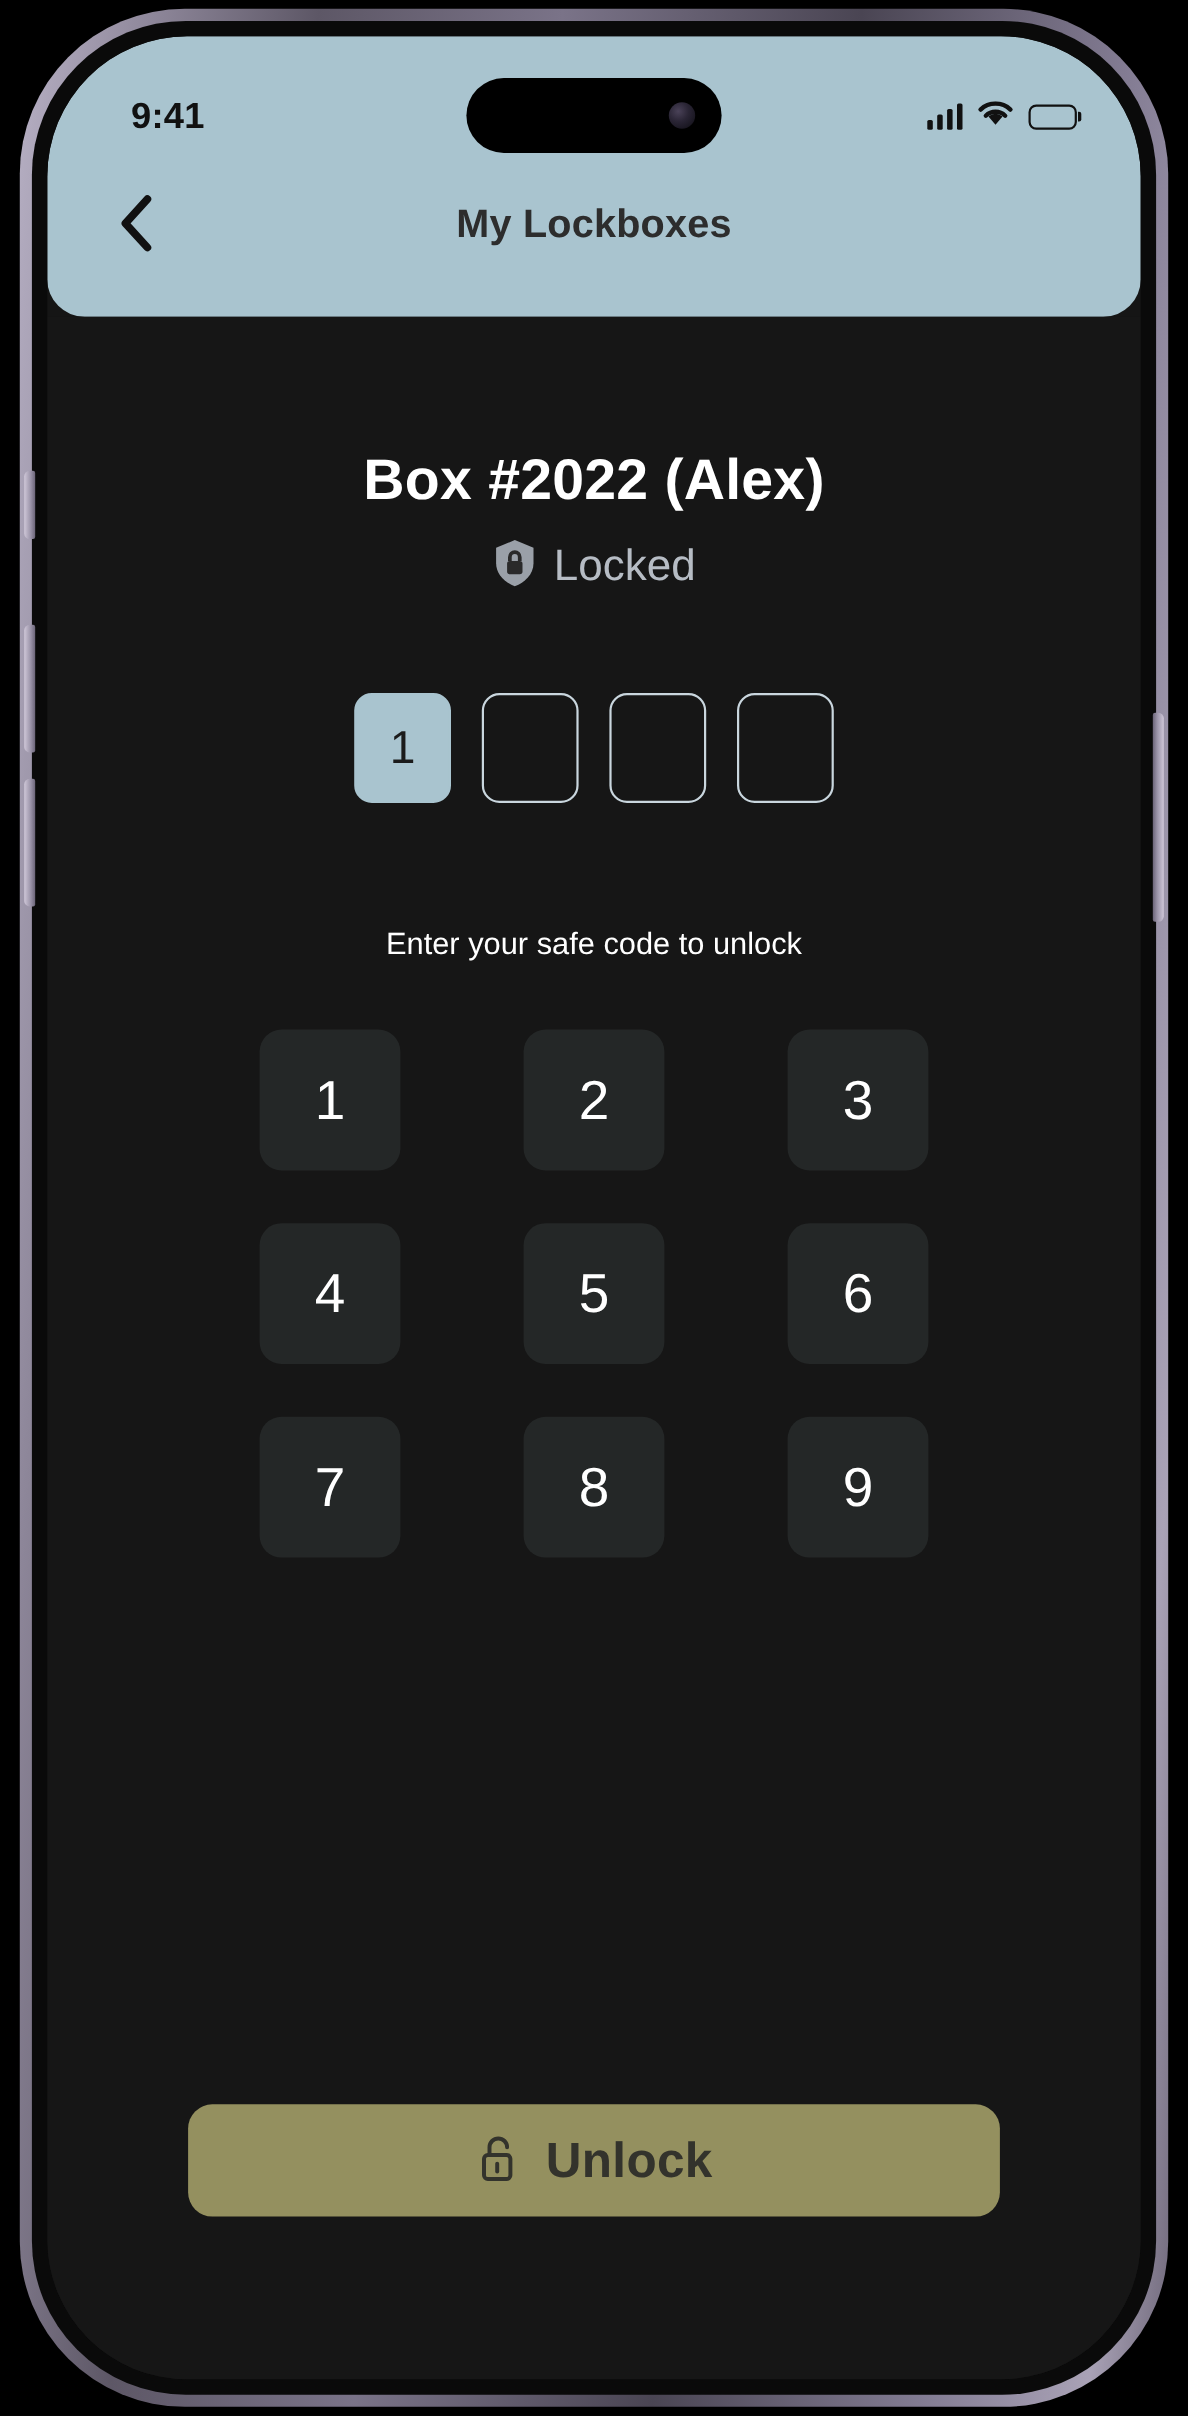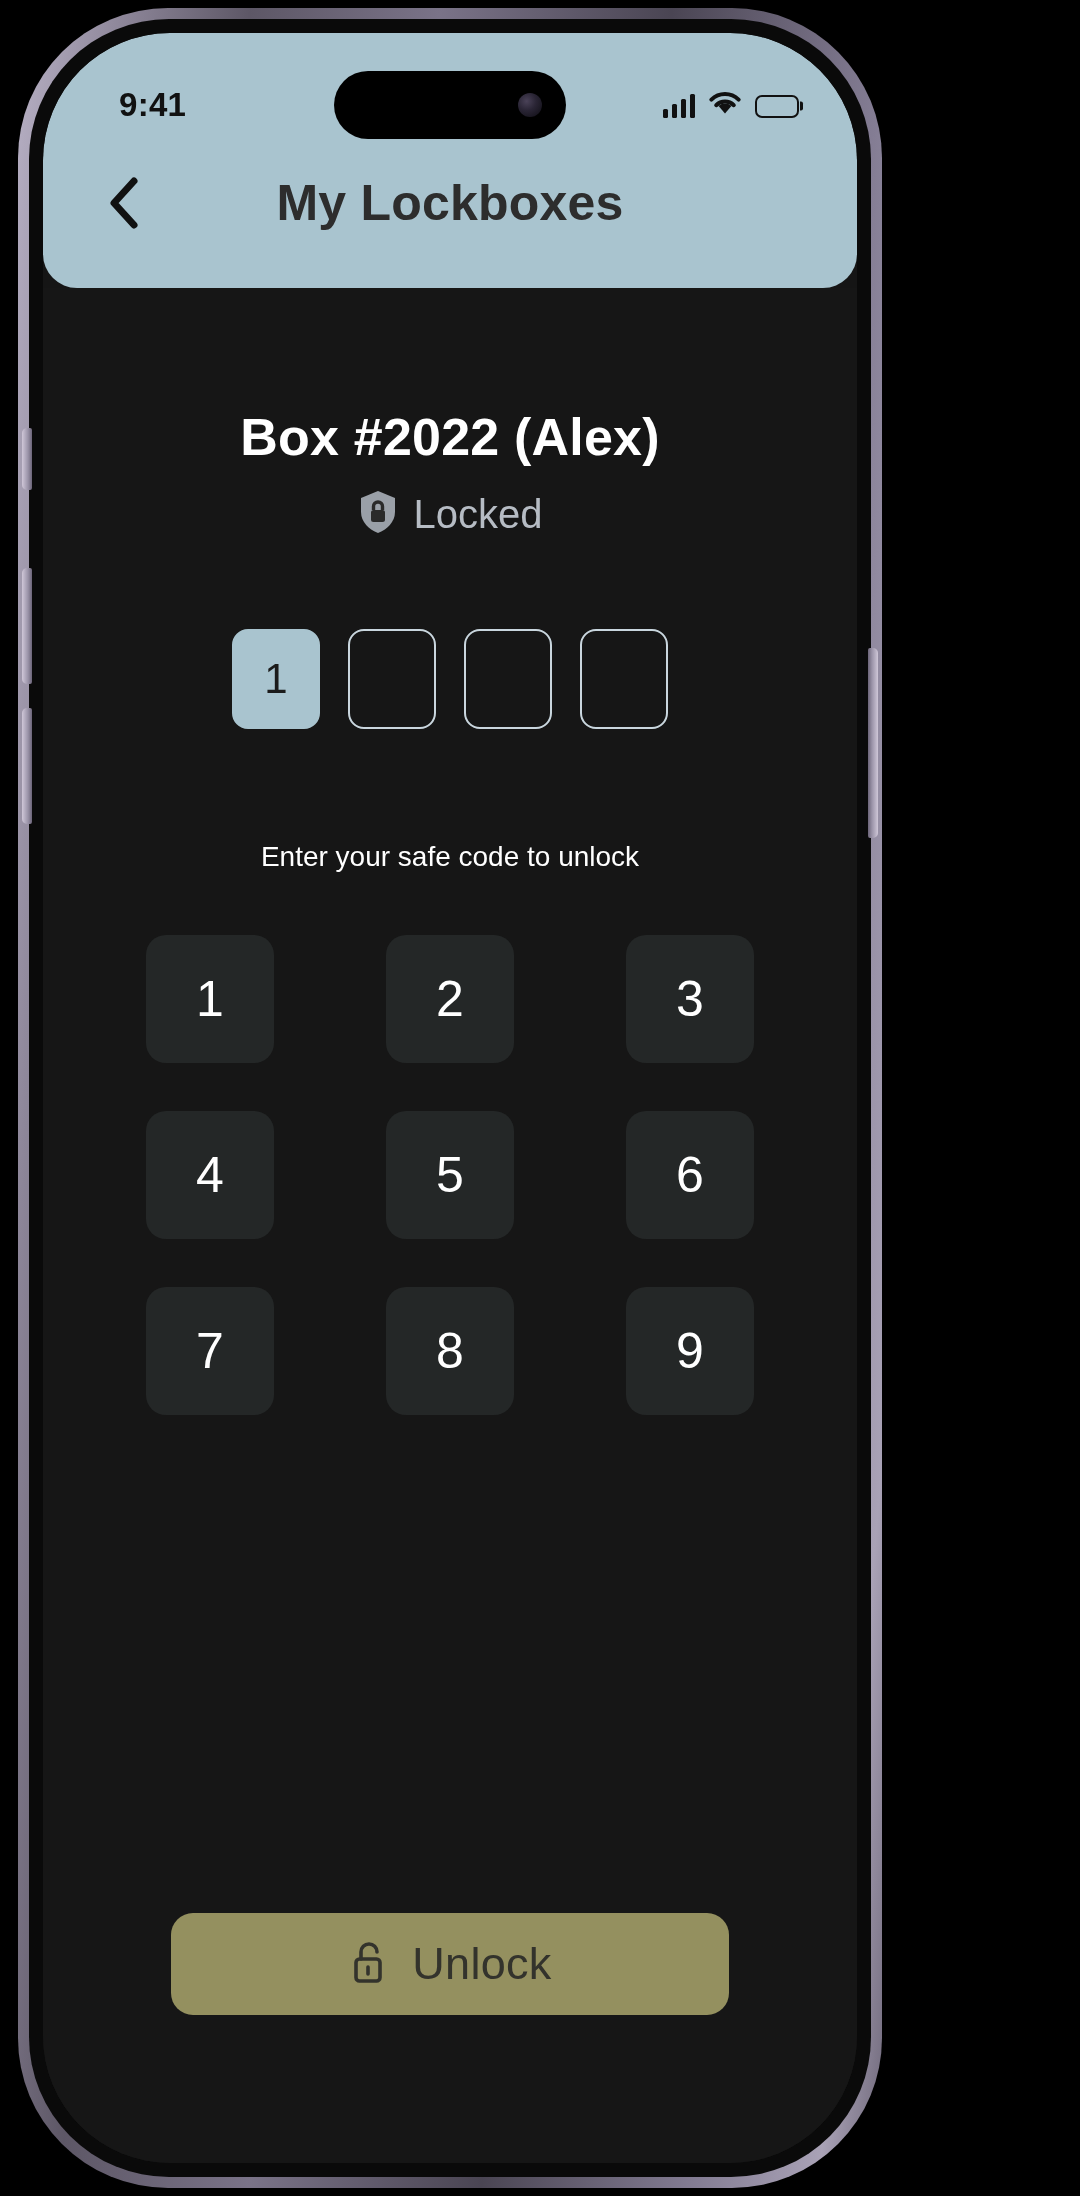--- a/index.html
+++ b/index.html
@@ -7,21 +7,21 @@
     width:1080px; height:2196px;
     background:#000;
     font-family:"Liberation Sans", sans-serif;
     overflow:hidden;
   }
 
   
   #device-frame {
     position:absolute;
     left:18px; top:8px;
-    width:864px; height:2180px;
+    width:1044px; height:2180px;
     border-radius:150px;
     background:linear-gradient(95deg,#b7b0c4 0%,#8d8699 10%,#5d5766 22%,#7a7388 40%,#4a4553 62%,#837c93 82%,#a9a2b6 94%,#6e6779 100%);
     padding:11px;
   }
   #device-bezel {
     width:100%; height:100%;
     border-radius:140px;
     background:#0a0a0a;
     padding:14px;
   }
@@ -106,21 +106,21 @@
     padding:0 48px; position:relative;
   }
   #back-button {
     width:66px; height:66px;
     display:flex; align-items:center; justify-content:center;
     cursor:pointer;
   }
   #nav-title {
     position:absolute; left:0; right:0;
     text-align:center;
-    font-size:50px; font-weight:700; color:#2d2d2d;
+    font-size:36px; font-weight:700; color:#2d2d2d;
     letter-spacing:.2px;
     pointer-events:none;
   }
 
   
   #app-body {
     position:absolute; left:0; right:0;
     top:255px; bottom:0;
     background:#161616;
     display:flex; flex-direction:column;
@@ -180,21 +180,21 @@
   
   #unlock-button {
     position:absolute;
     left:128px; right:128px; bottom:148px;
     height:102px;
     background:#94905f;
     border-radius:22px;
     display:flex; align-items:center; justify-content:center;
     gap:24px; cursor:pointer;
   }
-  #unlock-label { font-size:45px; color:#33332c; letter-spacing:.3px; }
+  #unlock-label { font-size:45px; color:#33332c; letter-spacing:.3px;font-weight:bold; }
 </style>
 </head>
 <body>
 
 <div id="device-frame">
   <div class="side-btn" id="silence-switch"></div>
   <div class="side-btn" id="volume-up"></div>
   <div class="side-btn" id="volume-down"></div>
   <div id="power-btn"></div>
 

